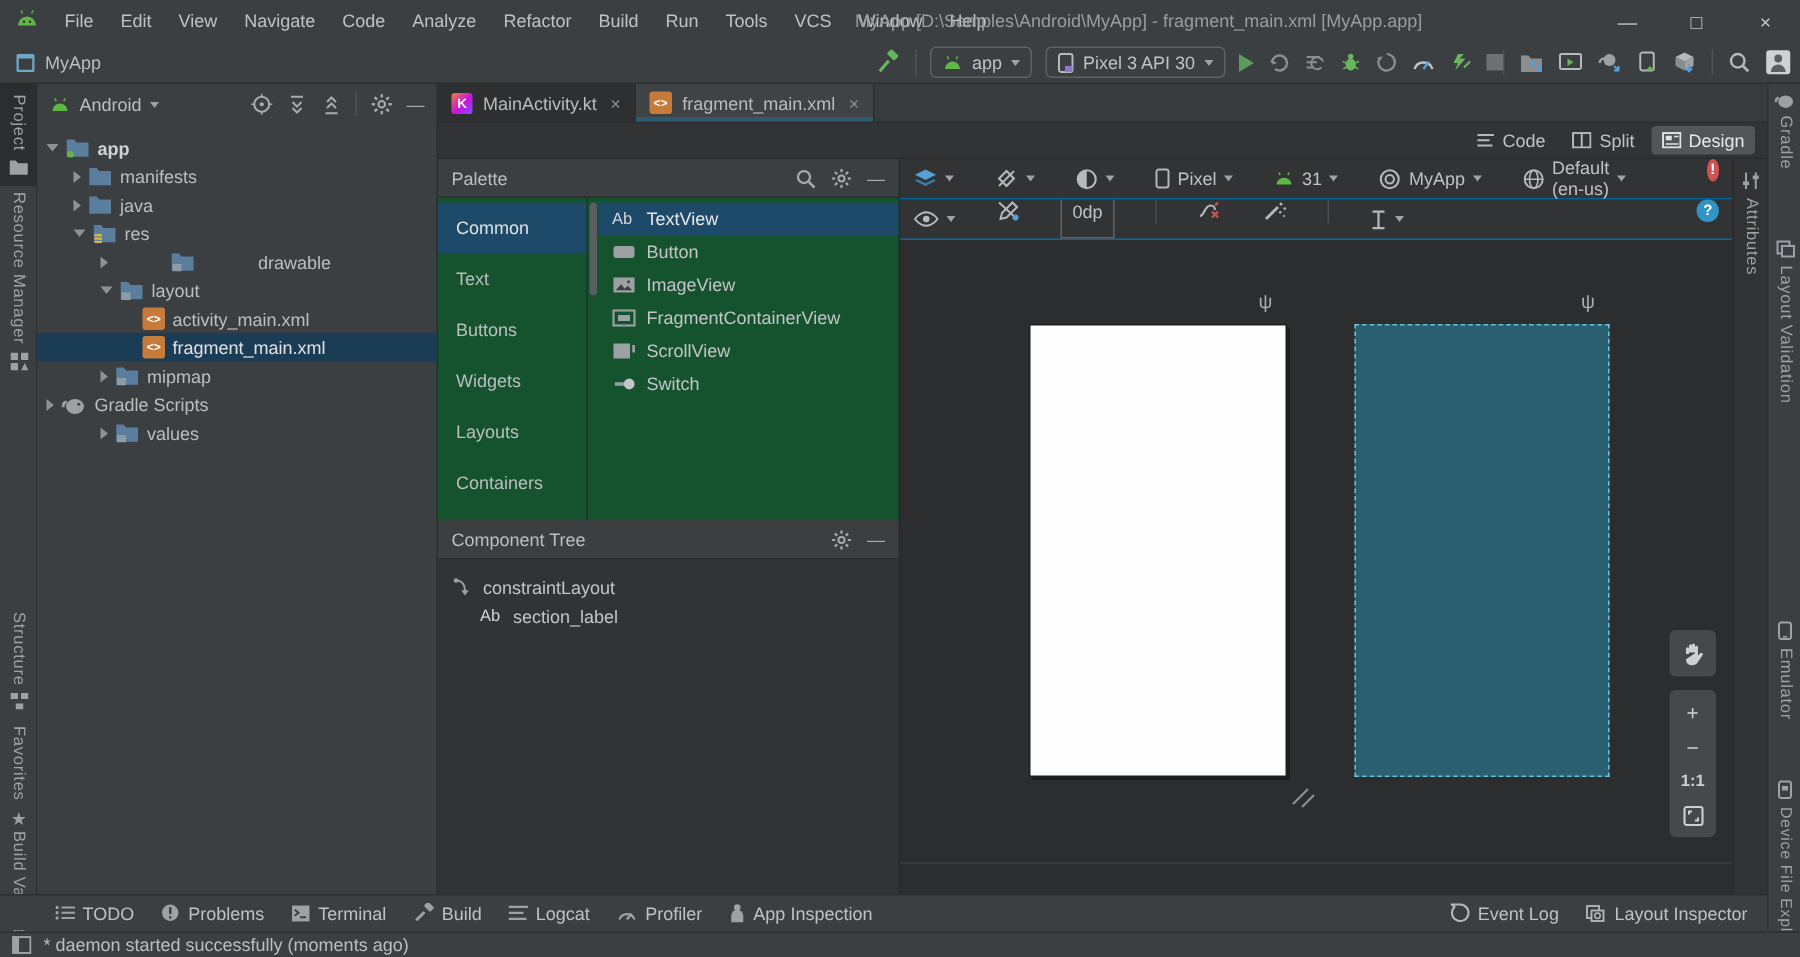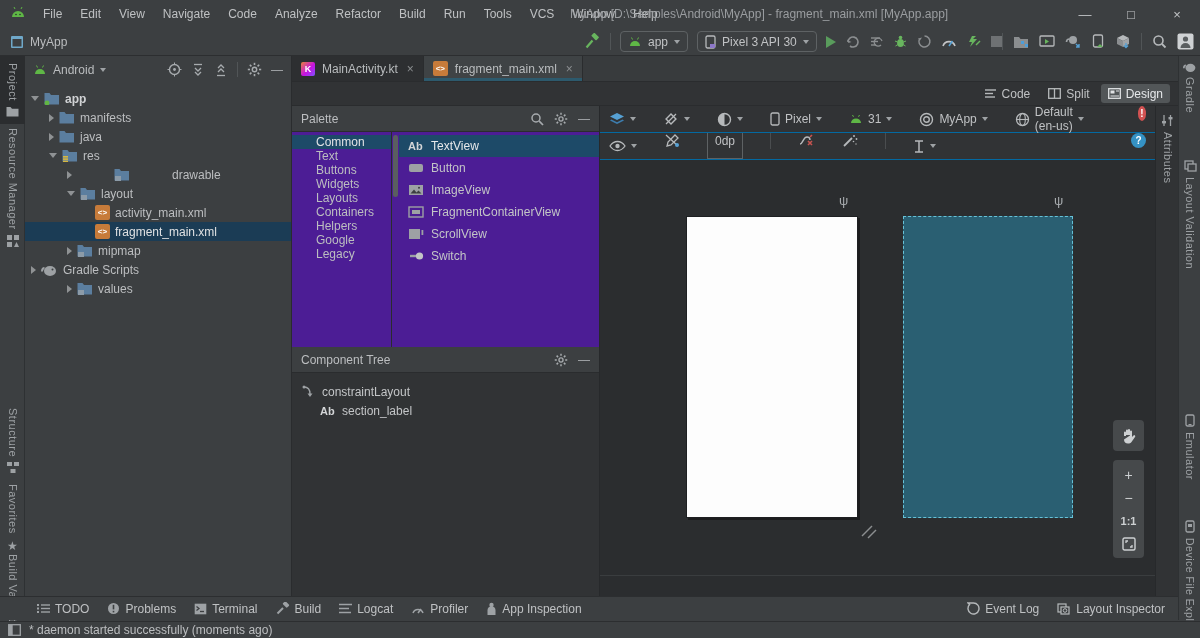--- a/index.html
+++ b/index.html
@@ -57,33 +57,33 @@
   .etab .close { color:#8b8e90; font-size:12px; margin-left:2px; }
   .etab.active .underline { position:absolute; left:0; right:0; bottom:0; height:3px; background:#2d5a6d; }
   .kotlin-ic { width:14px; height:14px; background:linear-gradient(135deg,#e8833a 0%, #c711e1 55%, #7f52ff 100%); border-radius:2px; color:#fff; font-size:9px; font-weight:bold; display:flex; align-items:center; justify-content:center; }
 
   
   #modebar { position:absolute; left:292px; top:26px; width:886px; height:24px; background:#313335; border-bottom:1px solid #2a2c2e; display:flex; align-items:center; justify-content:flex-end; padding-right:8px; gap:4px; }
   .mode { display:flex; align-items:center; gap:5px; height:19px; padding:0 7px; border-radius:3px; color:#bfc1c3; }
   .mode.active { background:#525658; color:#e6e8ea; }
 
   
-  #palette { position:absolute; left:292px; top:50px; width:308px; height:241px; background:#4c1d95; border-right:1px solid #27292b; }
+  #palette { position:absolute; left:292px; top:50px; width:308px; height:241px; background:#14532d; border-right:1px solid #27292b; }
   .panel-header { height:26px; display:flex; align-items:center; padding:0 9px; background:#3c3f41; border-bottom:1px solid #2a2c2e; color:#bcbec0; }
   .panel-header .hicons { margin-left:auto; display:flex; align-items:center; gap:10px; }
   #palette-body { display:flex; height:215px; }
   #pal-cats { width:100px; border-right:1px solid #2a2c2e; padding-top:3px; }
-  .pcat { height:14px; display:flex; align-items:center; padding-left:24px; color:#bcbec0; }
+  .pcat { height:34px; display:flex; align-items:center; padding-left:12px; color:#bcbec0; }
   .pcat.selected { background:#1d4a68; color:#e0e2e4; }
   #pal-scroll { width:7px; position:relative; }
   #pal-scroll .thumb { position:absolute; top:3px; left:1px; width:5px; height:62px; background:#5a5e60; border-radius:3px; }
   #pal-comps { flex:1; padding-top:3px; }
   .pcomp { height:22px; display:flex; align-items:center; gap:7px; padding-left:9px; color:#c3c5c7; }
   .pcomp.selected { background:#1d4a68; color:#e6e8ea; }
-  .ab-badge { font-weight:bold; font-size:11px; color:#d3d5d7; width:16px; flex:none; }
+  .ab-badge { font-weight:normal; font-size:11px; color:#d3d5d7; width:16px; flex:none; }
 
   
   #comptree { position:absolute; left:292px; top:291px; width:308px; height:249px; background:#313335; border-right:1px solid #27292b; }
   .ct-row { height:19px; display:flex; align-items:center; gap:6px; color:#c3c5c7; }
 
   
   #canvas { position:absolute; left:600px; top:50px; width:555px; height:490px; background:#2b2d2f; }
   .dtb { height:27px; display:flex; gap:27px; padding:0 9px; background:#313335; border-bottom:1px solid #0369a1; }
   .dtb .spacer { flex:1; }
   .chip { display:flex; align-items:center; gap:5px; color:#c0c2c4; }

